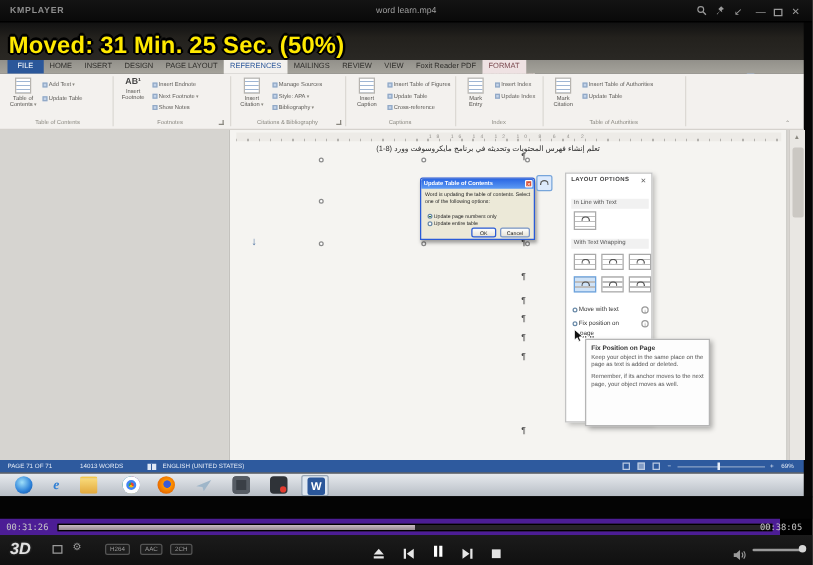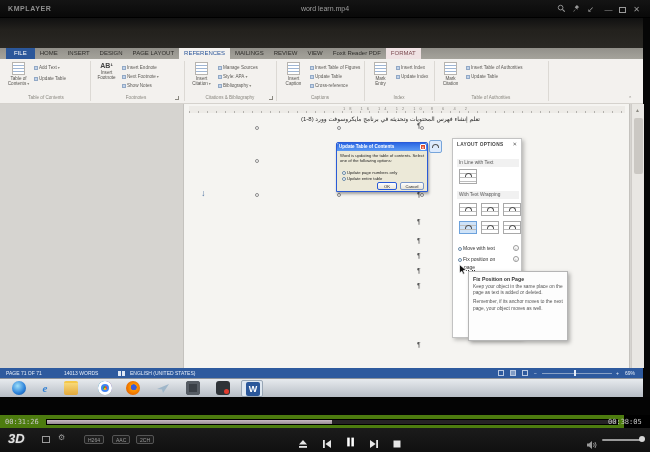--- a/index.html
+++ b/index.html
@@ -113,21 +113,21 @@
   #zoom-track{ left:542px; top:4.5px; width:70px; height:1px; background:#8aa2c6; }
   #zoom-knob{ left:574px; top:2px; width:2px; height:6px; background:#e6edf8; }
 
   
   #taskbar{ left:0; top:378px; width:643px; height:19px; background:linear-gradient(#e7eaee,#b7bdc5); border-top:1px solid #8d939b; }
   .tbi{ position:absolute; top:2px; width:14px; height:14px; border-radius:3px; }
   #tb-word-slot{ left:241px; top:1px; width:22px; height:17px; background:#dfe7f0; border:1px solid #98a6b5; border-radius:2px; }
 
   
   #gap-black{ left:0; top:397px; width:650px; height:18px; background:#040404; }
-  #seekrow{ left:0; top:415px; width:624px; height:13px; background:#4d7c0f; }
+  #seekrow{ left:0; top:415px; width:624px; height:13px; background:#4c1d95; }
   .ptime{ position:absolute; top:3px; font-family:"DejaVu Sans Mono",monospace; font-size:7px; color:#c9c9c9; }
   #seekbar{ left:46px; top:4px; width:572px; height:6px; background:#262326; border:1px solid #000; }
   #seekfill{ position:absolute; left:0; top:0; width:50%; height:100%; background:linear-gradient(#c9bbc3,#978a92); }
   #ctrlrow{ left:0; top:428px; width:650px; height:24px; background:linear-gradient(#1b1b1b,#101010); }
   #logo3d{ left:8px; top:3px; font-size:13px; font-weight:bold; font-style:italic; color:#e2e2e2; text-shadow:0 0 2px #555; }
   #mon-ico{ left:42px; top:8px; width:8px; height:7px; border:1px solid #9a9a9a; }
   #gear-ico{ left:58px; top:5px; font-size:8px; color:#9a9a9a; }
   .badge{ position:absolute; top:7px; height:9px; padding:0 3px; border:1px solid #555; border-radius:2px; background:#1d1d1d;
           color:#9a9a9a; font-size:5px; line-height:8px; }
   .transport{ position:absolute; top:7px; }
@@ -163,20 +163,21 @@
 
   <div id="word-titleband" class="abs">
     <span class="abs" id="picturetools">PICTURE TOOLS</span>
     <span class="abs" id="word-help">?</span>
     <span class="abs winctl" style="left:610px;">—</span>
     <span class="abs winctl" style="left:621px; width:6px; height:5px; border:1px solid #c9c9c9; top:35px;"></span>
     <span class="abs winctl" style="left:633px;">✕</span>
     <span class="abs" id="signin">Sign in</span>
     <span class="abs" id="signin-avatar"></span>
   </div>
+  <div class="abs" id="overlay-text">Moved: 31 Min. 25 Sec. (50%)</div>
 
   <div id="tabrow" class="abs">
     <span class="rtab file">FILE</span>
     <span class="rtab">HOME</span>
     <span class="rtab">INSERT</span>
     <span class="rtab">DESIGN</span>
     <span class="rtab">PAGE LAYOUT</span>
     <span class="rtab active">REFERENCES</span>
     <span class="rtab">MAILINGS</span>
     <span class="rtab">REVIEW</span>

